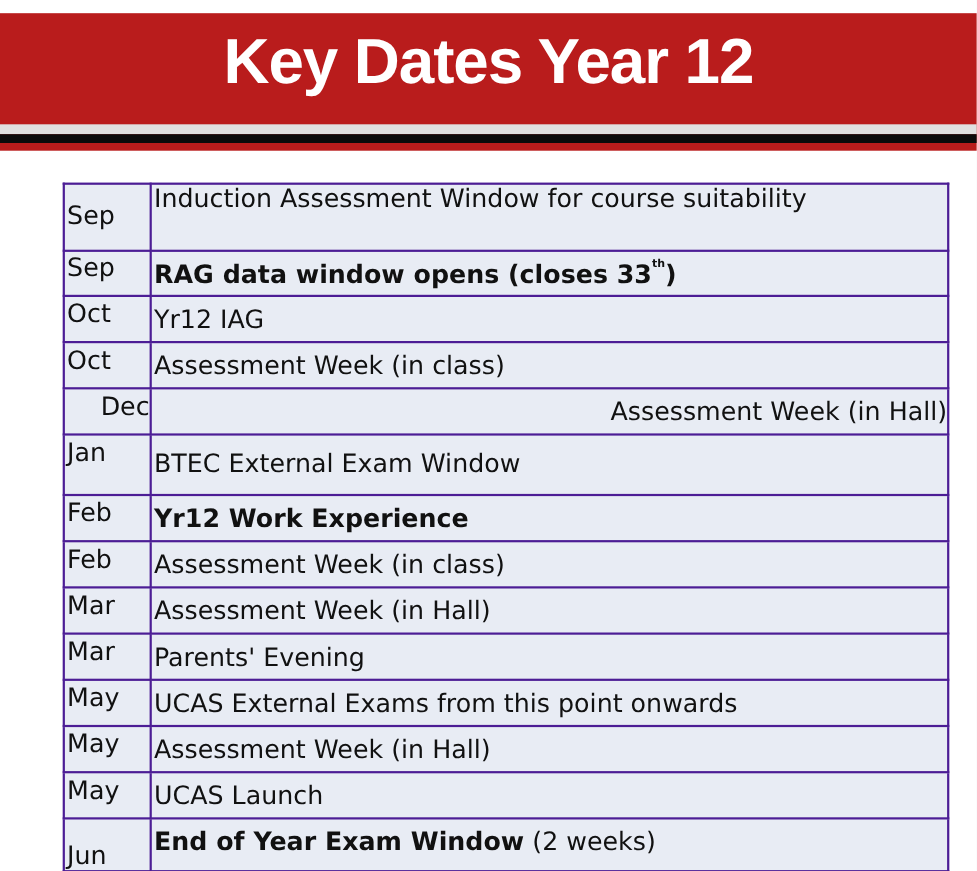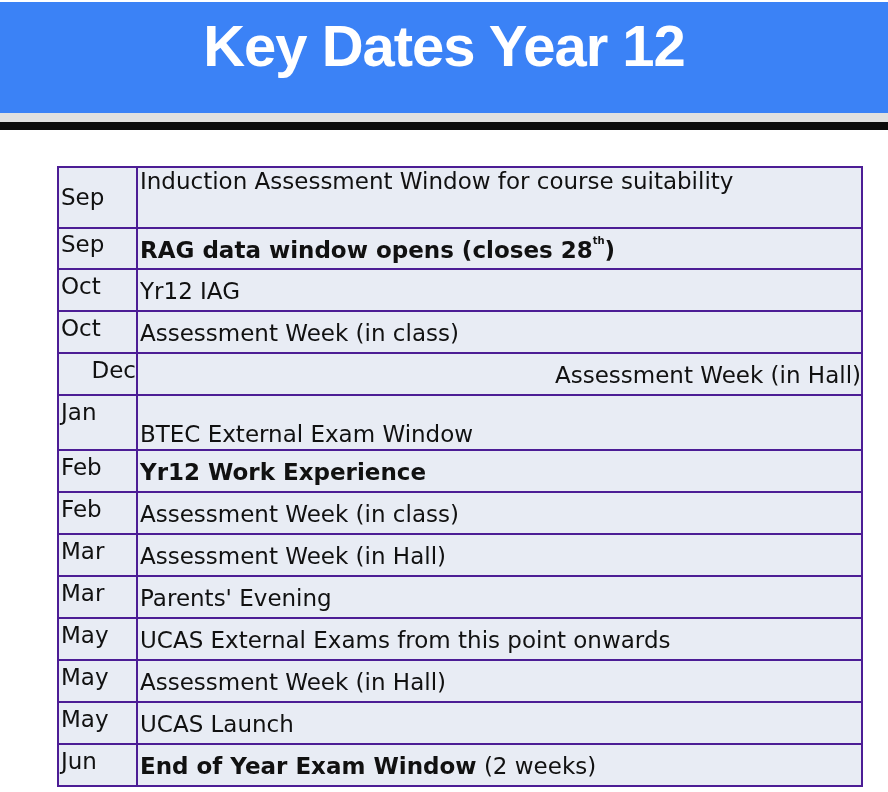--- a/index.html
+++ b/index.html
@@ -1,22 +1,22 @@
 <!DOCTYPE html>
 <html><head>
 <meta charset="utf-8">
 <style>
   html, body { margin: 0; padding: 0; }
   body {
     width: 888px; height: 792px; background: #ffffff; position: relative; overflow: hidden;
     font-family: "DejaVu Sans", "Liberation Sans", sans-serif;
   }
   .header {
-    position: absolute; left: 0; top: 2px; width: 888px; height: 125px;
-    background: #3b82f6;
+    position: absolute; left: 0; top: 12px; width: 888px; height: 125px;
+    background: #b91c1c;
   }
   .title {
     position: absolute; left: 0; top: 10px; width: 888px; text-align: center;
     color: #ffffff; font-weight: bold; font-size: 58px; letter-spacing: -1px;
     font-family: "Liberation Sans", sans-serif;
   }
   .stripe-grey { position: absolute; left: 0; top: 113px; width: 888px; height: 9px; background: #e0e0e0; }
   .stripe-black { position: absolute; left: 0; top: 122px; width: 888px; height: 8px; background: #0b0b0b; }
 
   table.dates {
@@ -51,21 +51,21 @@
         </td>
       <td class="event">
           <span class="wrap" style="">Induction Assessment Window for course suitability</span>
         </td>
     </tr>
     <tr style="height:41px;">
       <td class="month">
           <span style="margin-top:2px">Sep</span>
         </td>
       <td class="event">
-          <span class="wrap" style="margin-top:8px"><b>RAG data window opens (closes 28</b><b><sup>th</sup></b><b>)</b></span>
+          <span class="wrap" style="margin-top:8px"><b>RAG data window opens (closes 33</b><b><sup>th</sup></b><b>)</b></span>
         </td>
     </tr>
     <tr style="height:42px;">
       <td class="month">
           <span style="margin-top:3px">Oct</span>
         </td>
       <td class="event">
           <span class="wrap" style="margin-top:8px">Yr12 IAG</span>
         </td>
     </tr>
@@ -83,21 +83,21 @@
         </td>
       <td class="event">
           <span class="wrap" style="margin-top:8px">Assessment Week (in Hall)</span>
         </td>
     </tr>
     <tr style="height:55px;">
       <td class="month">
           <span style="margin-top:3px">Jan</span>
         </td>
       <td class="event">
-          <span class="wrap" style="margin-top:25px">BTEC External Exam Window</span>
+          <span class="wrap" style="margin-top:13px">BTEC External Exam Window</span>
         </td>
     </tr>
     <tr style="height:42px;">
       <td class="month">
           <span style="margin-top:3px">Feb</span>
         </td>
       <td class="event">
           <span class="wrap" style="margin-top:8px"><b>Yr12 Work Experience</b></span>
         </td>
     </tr>
@@ -144,20 +144,20 @@
     <tr style="height:42px;">
       <td class="month">
           <span style="margin-top:3px">May</span>
         </td>
       <td class="event">
           <span class="wrap" style="margin-top:8px">UCAS Launch</span>
         </td>
     </tr>
     <tr style="height:42px;">
       <td class="month">
-          <span style="margin-top:3px">Jun</span>
+          <span style="margin-top:20px">Jun</span>
         </td>
       <td class="event">
           <span class="wrap" style="margin-top:8px"><b>End of Year Exam Window</b><span> (2 weeks)</span></span>
         </td>
     </tr>
   </tbody>
 </table>
 
 </body></html>

